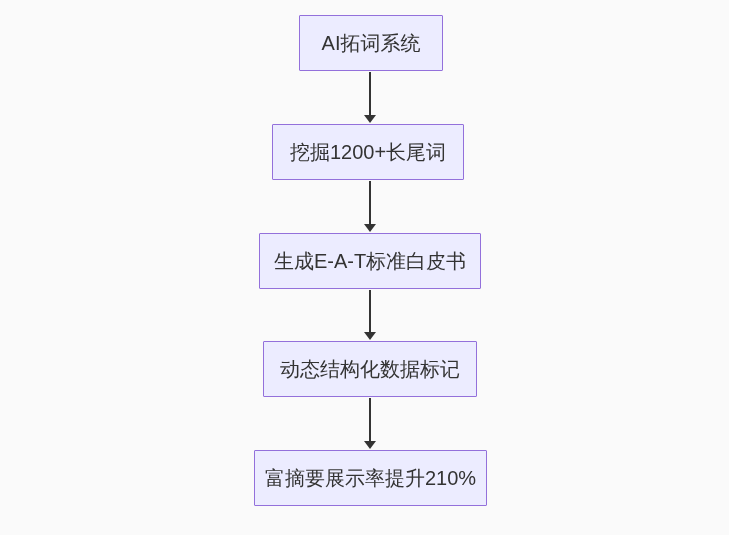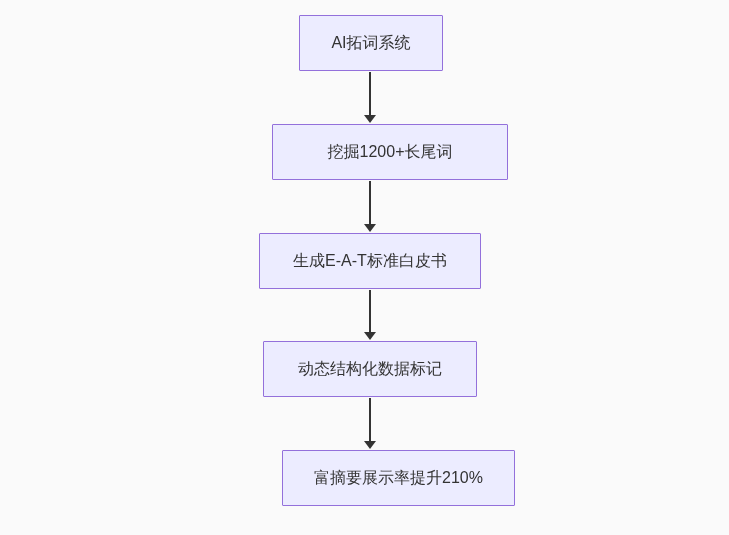--- a/index.html
+++ b/index.html
@@ -19,30 +19,30 @@
   .flow-node {
     position: absolute;
     box-sizing: border-box;
     height: 56px;
     background: #ececff;
     border: 1px solid #9370db;
     border-radius: 1px;
     display: flex;
     align-items: center;
     justify-content: center;
-    font-size: 16px;
+    font-size: 20px;
     color: #333333;
     white-space: nowrap;
     text-align: center;
   }
   .node-1 { left: 299px; top: 15px;  width: 144px; }
-  .node-2 { left: 272px; top: 124px; width: 236px; }
+  .node-2 { left: 272px; top: 124px; width: 192px; }
   .node-3 { left: 259px; top: 233px; width: 222px; }
   .node-4 { left: 263px; top: 341px; width: 214px; text-align: right; }
-  .node-5 { left: 254px; top: 450px; width: 233px; margin-left: 28px; }
+  .node-5 { left: 254px; top: 450px; width: 233px; }
 
   .flow-arrow {
     position: absolute;
     left: 369px;
     width: 2px;
     background: #333333;
   }
   .flow-arrow .arrowhead {
     position: absolute;
     bottom: -7px;

